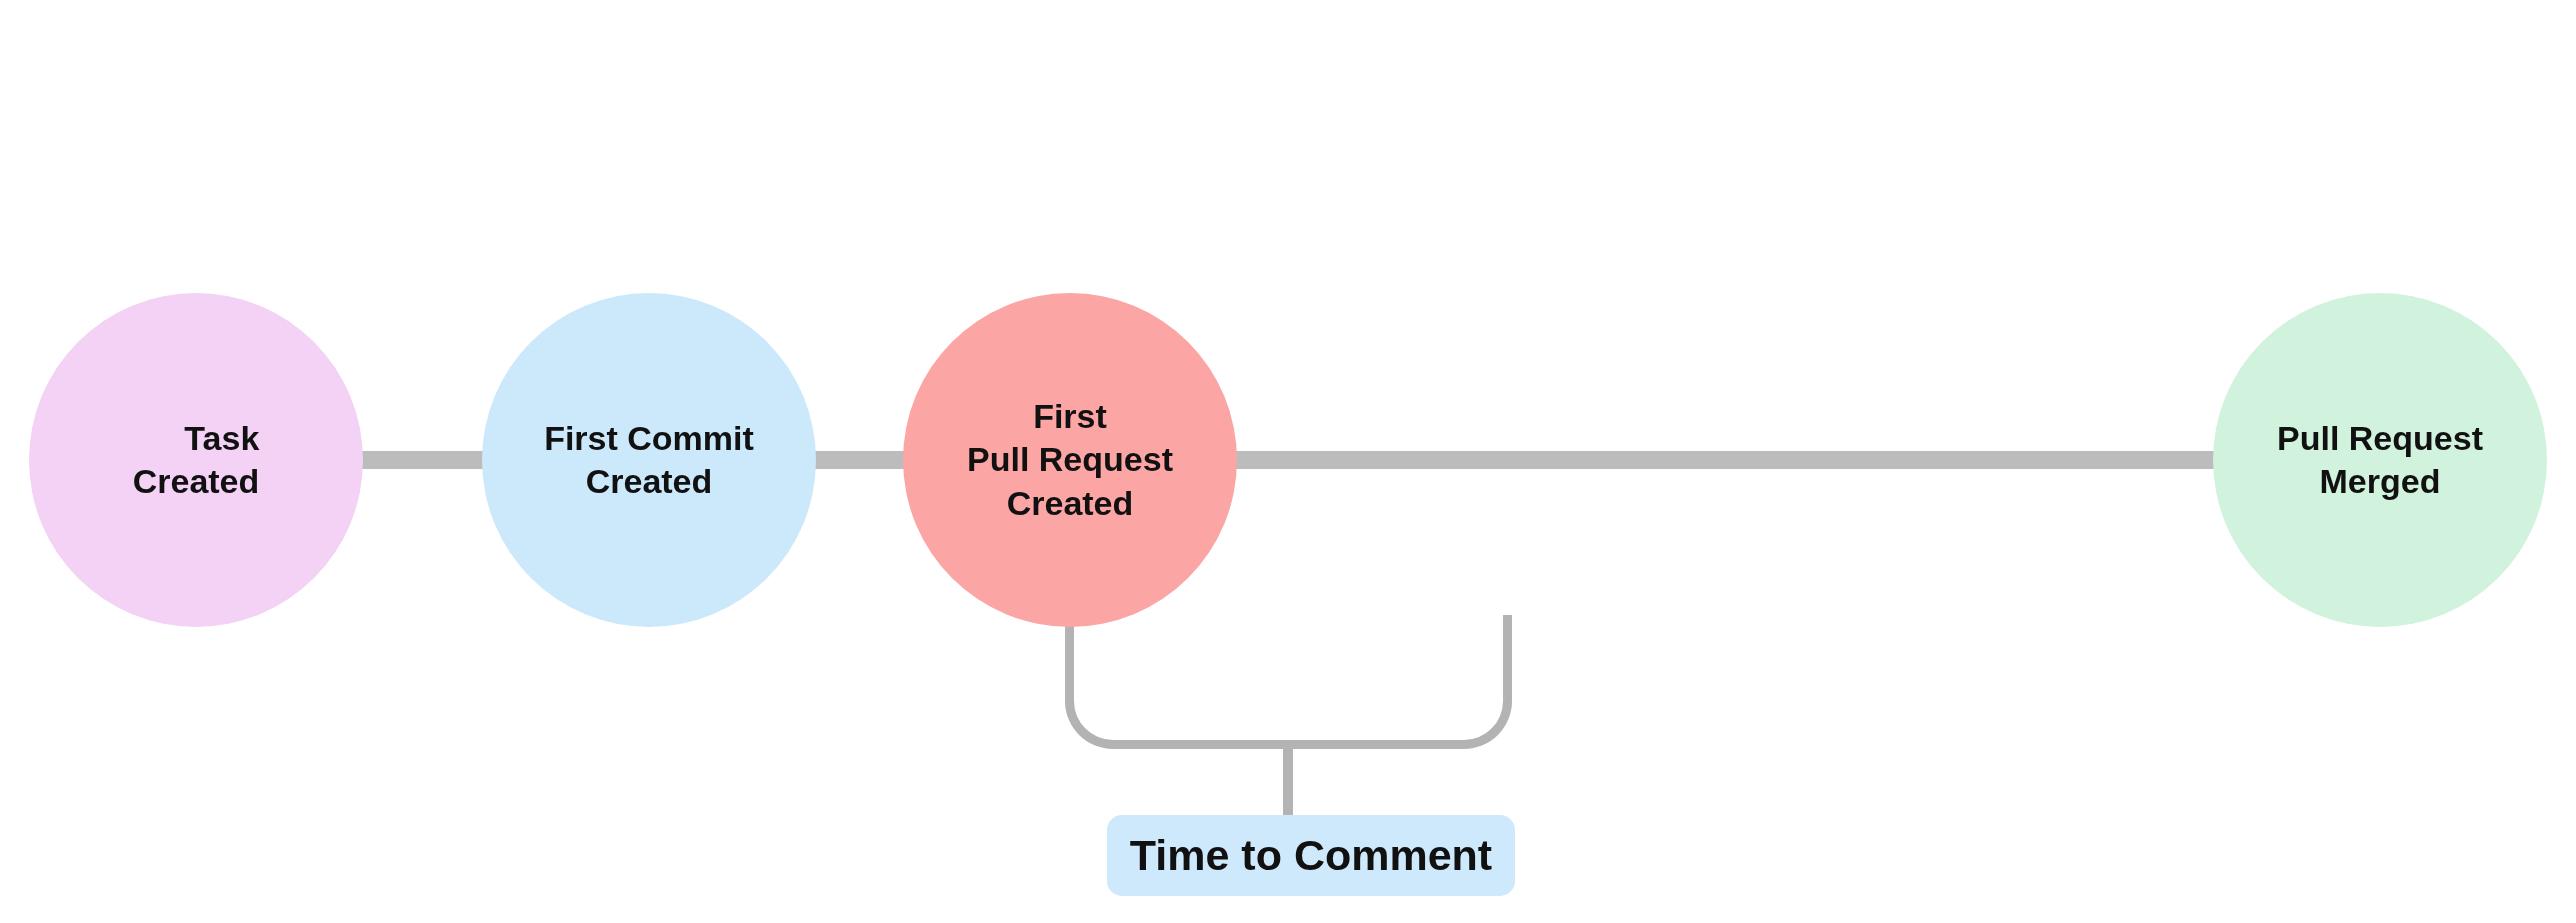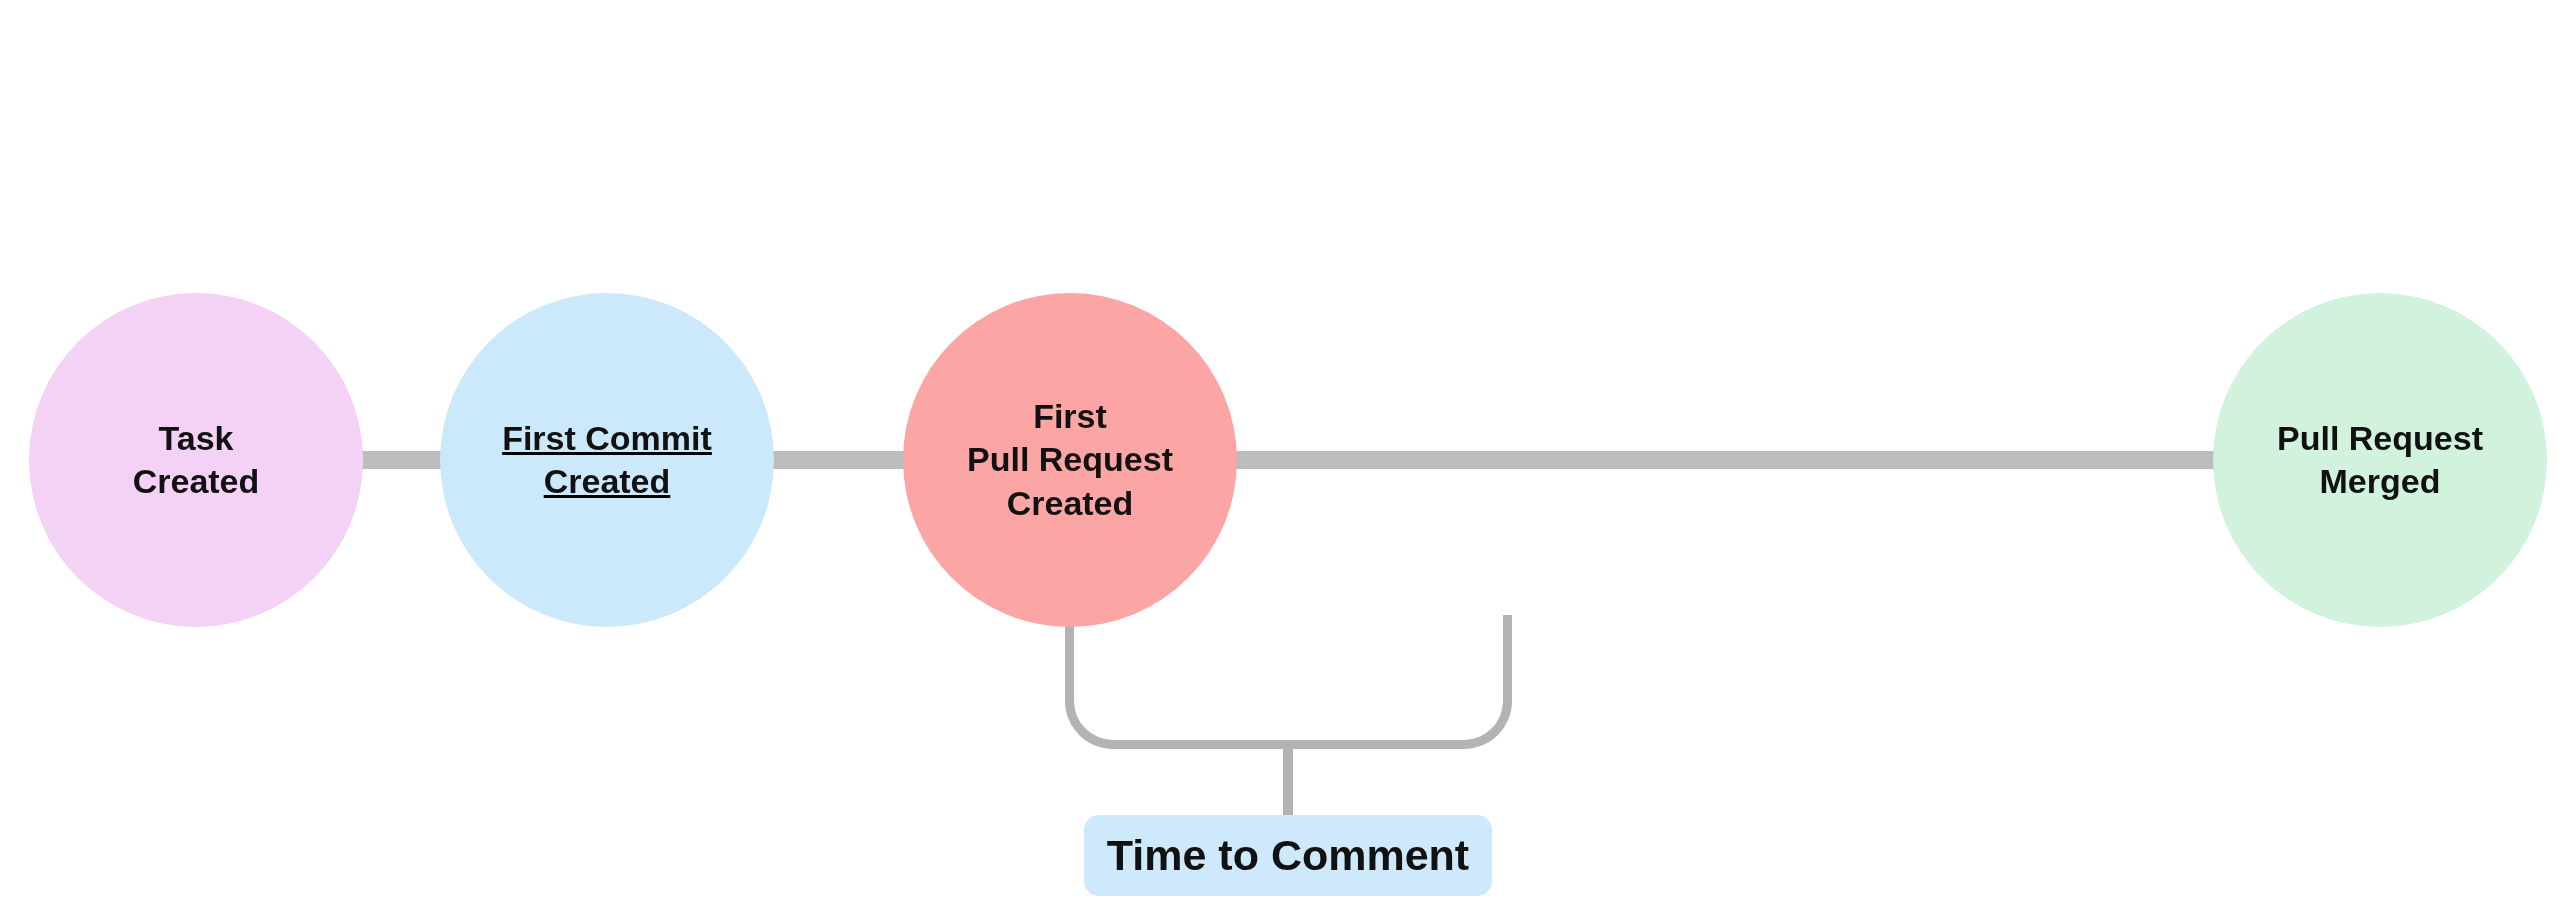--- a/index.html
+++ b/index.html
@@ -58,22 +58,22 @@
     top: 293px;
     width: 334px;
     height: 334px;
     border-radius: 50%;
     display: flex;
     align-items: center;
     justify-content: center;
     text-align: center;
     z-index: 2;
   }
-  .s0 { left: 29px; }
-  .s1 { left: 440px; text-decoration: underline; }
+  .s0 { left: 29px; text-align: right; }
+  .s1 { left: 482px; }
   .s2 { left: 903px; }
   .s3 { left: 1340px; }
   .s4 { left: 1776px; }
   .s5 { left: 2213px; }
   .stage-circle .stage-label {
     font-size: 34px;
     font-weight: 700;
     line-height: 1.27;
     color: var(--text-color, #111111);
     white-space: pre-line;
@@ -101,21 +101,21 @@
     top: 746px;
     width: 9.6px;
     height: 69px;
     background: var(--bracket-color, #b3b3b3);
     z-index: 1;
   }
 
   
   .annotation-label {
     position: absolute;
-    left: 1084px;
+    left: 1107px;
     top: 815px;
     width: 408px;
     height: 81px;
     background: var(--annotation-bg, #cde9fb);
     border-radius: 15px;
     display: flex;
     align-items: center;
     justify-content: center;
     z-index: 2;
   }

